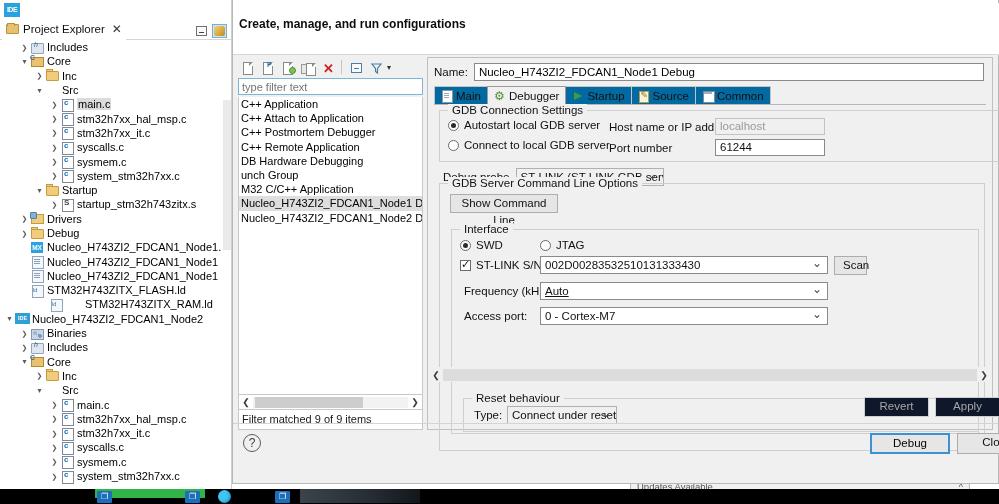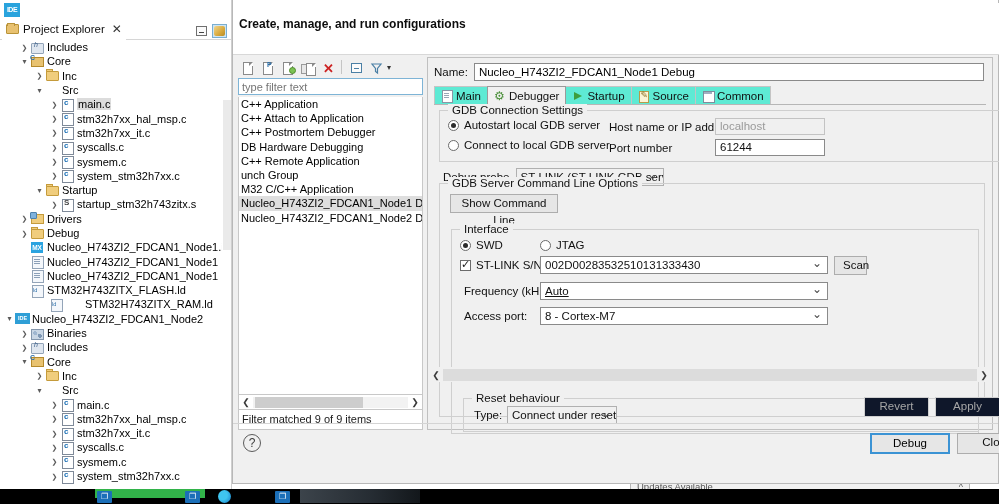--- a/index.html
+++ b/index.html
@@ -291,21 +291,21 @@
     flex:1; height:18px; border:1px solid #8a8a8a; background:#ffffff;
     font-size:11.5px; padding:0 4px; font-family:"Liberation Sans", sans-serif; outline:none;
   }
   #tabstrip {
     position:absolute; left:6px; top:28px; width:552px; height:19px;
     border-bottom:1px solid #b6b6b6; display:flex; align-items:flex-end;
   }
   .tab {
     height:18px; display:flex; align-items:center; gap:3px; padding:0 6px;
     font-size:11.5px; color:#111; border:1px solid #c4c4c4; border-bottom:none;
-    background:#5eead4; margin-right:-1px; cursor:pointer;
+    background:#0369a1; margin-right:-1px; cursor:pointer;
   }
   .tab.active { background:#f0f0f0; border-color:#9a9a9a; position:relative; z-index:2; }
   .tab-ic { width:12px; height:12px; position:relative; }
   .tic-main::after{ content:""; position:absolute; left:1px; top:0; width:9px; height:11px;
      background:#fff; border:1px solid #8a96a5; }
   .tic-main::before{ content:""; position:absolute; left:3px; top:3px; width:5px; height:1px;
      background:#9aa7b5; box-shadow:0 2px 0 #9aa7b5,0 4px 0 #9aa7b5; z-index:2; }
   .tic-debugger::after{ content:"\2699"; position:absolute; left:0; top:-1px; font-size:12px; color:#4b8f3a; }
   .tic-startup::after{ content:""; position:absolute; left:2px; top:2px; width:0;height:0;
      border-left:8px solid #3d9e3d; border-top:4px solid transparent; border-bottom:4px solid transparent;}
@@ -318,21 +318,21 @@
      background:#9fb0c2; z-index:2;}
 
   .group {
     position:absolute; border:1px solid #cfcfcf; border-radius:0;
   }
   .group > .legend {
     position:absolute; top:-7px; left:8px; background:#f0f0f0; padding:0 4px;
     font-size:11.5px; color:#111;
   }
   #grp-gdb { left:9px; top:52px; width:637px; height:52px; }
-  #grp-gdbserver { left:9px; top:125px; width:546px; height:234px; }
+  #grp-gdbserver { left:9px; top:125px; width:546px; height:268px; }
   #grp-interface { left:9px; top:45px; width:528px; height:205px; }
   #grp-reset { left:9px; top:168px; width:516px; height:34px; }
 
   .radio { position:relative; width:11px; height:11px; border:1px solid #6b6b6b;
     border-radius:50%; background:#fff; display:inline-block; vertical-align:-2px; }
   .radio.on::after{ content:""; position:absolute; left:2px; top:2px; width:5px; height:5px;
     border-radius:50%; background:#2b2b2b; }
   .chk { position:relative; width:11px; height:11px; border:1px solid #6b6b6b;
     background:#fff; display:inline-block; vertical-align:-2px; }
   .chk.on::after{ content:"\2713"; position:absolute; left:0px; top:-3px; font-size:11px; color:#1a1a1a; }
@@ -648,22 +648,22 @@
         <span class="tb-caret">▾</span>
       </div>
 
       <input id="cfg-filter-input" type="text" value="" placeholder="type filter text" style="">
 
       <div id="cfg-list-box">
         <div id="cfg-list">
             <div class="cfg-item">C++ Application</div>
             <div class="cfg-item">C++ Attach to Application</div>
             <div class="cfg-item">C++ Postmortem Debugger</div>
+            <div class="cfg-item">C++ Remote Application</div>
             <div class="cfg-item">DB Hardware Debugging</div>
-            <div class="cfg-item">C++ Remote Application</div>
             <div class="cfg-item">unch Group</div>
             <div class="cfg-item">M32 C/C++ Application</div>
             <div class="cfg-item sel">Nucleo_H743ZI2_FDCAN1_Node1 Debug</div>
             <div class="cfg-item">Nucleo_H743ZI2_FDCAN1_Node2 Debug</div>
           </div>
       </div>
 
       <div id="cfg-hscroll">
         <span class="arrow-l">❮</span>
         <span class="track">
@@ -749,21 +749,21 @@
               <span class="chk on"></span>
               <span class="fld-label">ST-LINK S/N</span>
             </div>
             <span class="combo" style="position:absolute; left:88px; top:26px; width:288px;">002D00283532510131333430</span>
             <div class="btn" style="position:absolute; left:382px; top:26px; width:33px;">Scan</div>
 
             <div style="position:absolute; left:12px; top:55px;" class="fld-label">Frequency (kHz):</div>
             <span class="combo" style="position:absolute; left:88px; top:52px; width:288px;text-decoration:underline;">Auto</span>
 
             <div style="position:absolute; left:12px; top:80px;" class="fld-label">Access port:</div>
-            <span class="combo" style="position:absolute; left:88px; top:77px; width:288px;">8 - Cortex-M7</span>
+            <span class="combo" style="position:absolute; left:88px; top:77px; width:288px;">0 - Cortex-M7</span>
 
             <fieldset class="group" id="grp-reset">
               <div class="legend">Reset behaviour</div>
               <div style="position:absolute; left:10px; top:10px;" class="fld-label">Type:</div>
               <span class="combo flat" style="position:absolute; left:43px; top:7px; width:110px;">Connect under reset</span>
             </fieldset>
           </fieldset>
         </fieldset>
 
         <div id="pane-hscroll">

